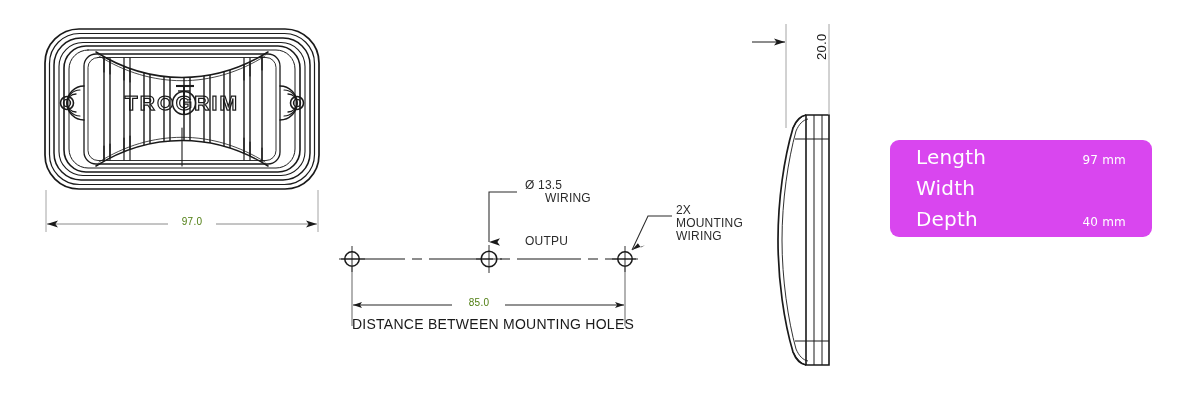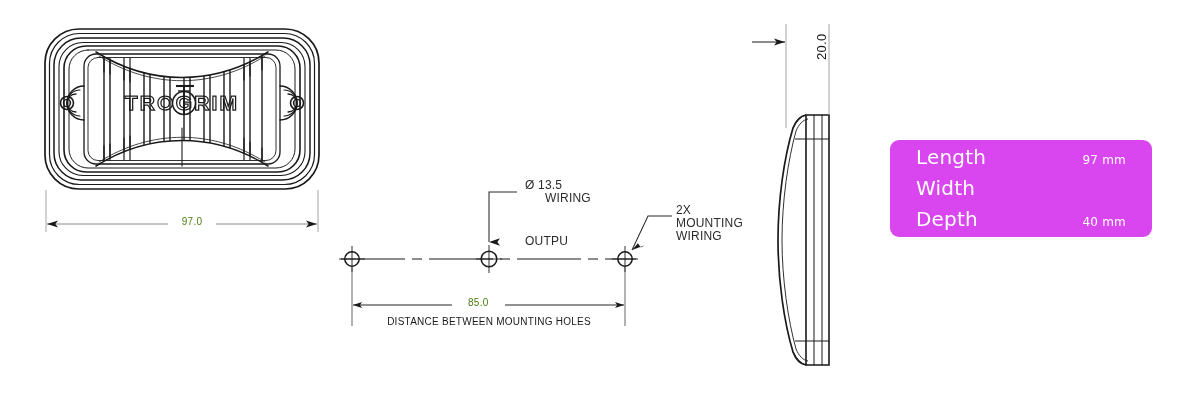--- a/index.html
+++ b/index.html
@@ -75,21 +75,21 @@
     font-size: 12px;
     line-height: 12.5px;
     letter-spacing: 0.2px;
   }
   .dim-text {
     font-size: 10px;
     color: #4d7c0f;
     letter-spacing: 0.3px;
   }
   .dim-caption {
-    font-size: 10px;
+    font-size: 14px;
     color: #1a1a1a;
     letter-spacing: 0.25px;
   }
   .rot-text {
     font-size: 13px;
     color: #1a1a1a;
     letter-spacing: 0.3px;
     transform: rotate(-90deg);
     transform-origin: left top;
   }
@@ -285,21 +285,21 @@
   <div class="anno dim-text" style="left:170px; top:216px; width:44px; text-align:center;">97.0</div>
 
   <div class="anno anno-callout" style="left:525px; top:179px;">Ø 13.5</div>
   <div class="anno anno-callout" style="left:545px; top:192px;">WIRING</div>
   <div class="anno anno-callout" style="left:525px; top:205px;margin-top:30px;">OUTPU</div>
 
   <div class="anno anno-callout" style="left:676px; top:204px;">2X</div>
   <div class="anno anno-callout" style="left:676px; top:217px;">MOUNTING</div>
   <div class="anno anno-callout" style="left:676px; top:230px;">WIRING</div>
 
-  <div class="anno dim-text" style="left:468px; top:297px; width:46px; ">85.0</div>
+  <div class="anno dim-text" style="left:456px; top:297px; width:46px; text-align:center;">85.0</div>
 
   <div class="anno dim-caption" style="left:352px; top:316px; width:274px; text-align:center;">DISTANCE BETWEEN MOUNTING HOLES</div>
 
   <div class="anno rot-text" style="left:814px; top:60px;">20.0</div>
 
   <div class="spec-table">
 
     <div class="spec-row">
       <span class="spec-label">Length</span>
       <span class="spec-value">97 mm</span>

